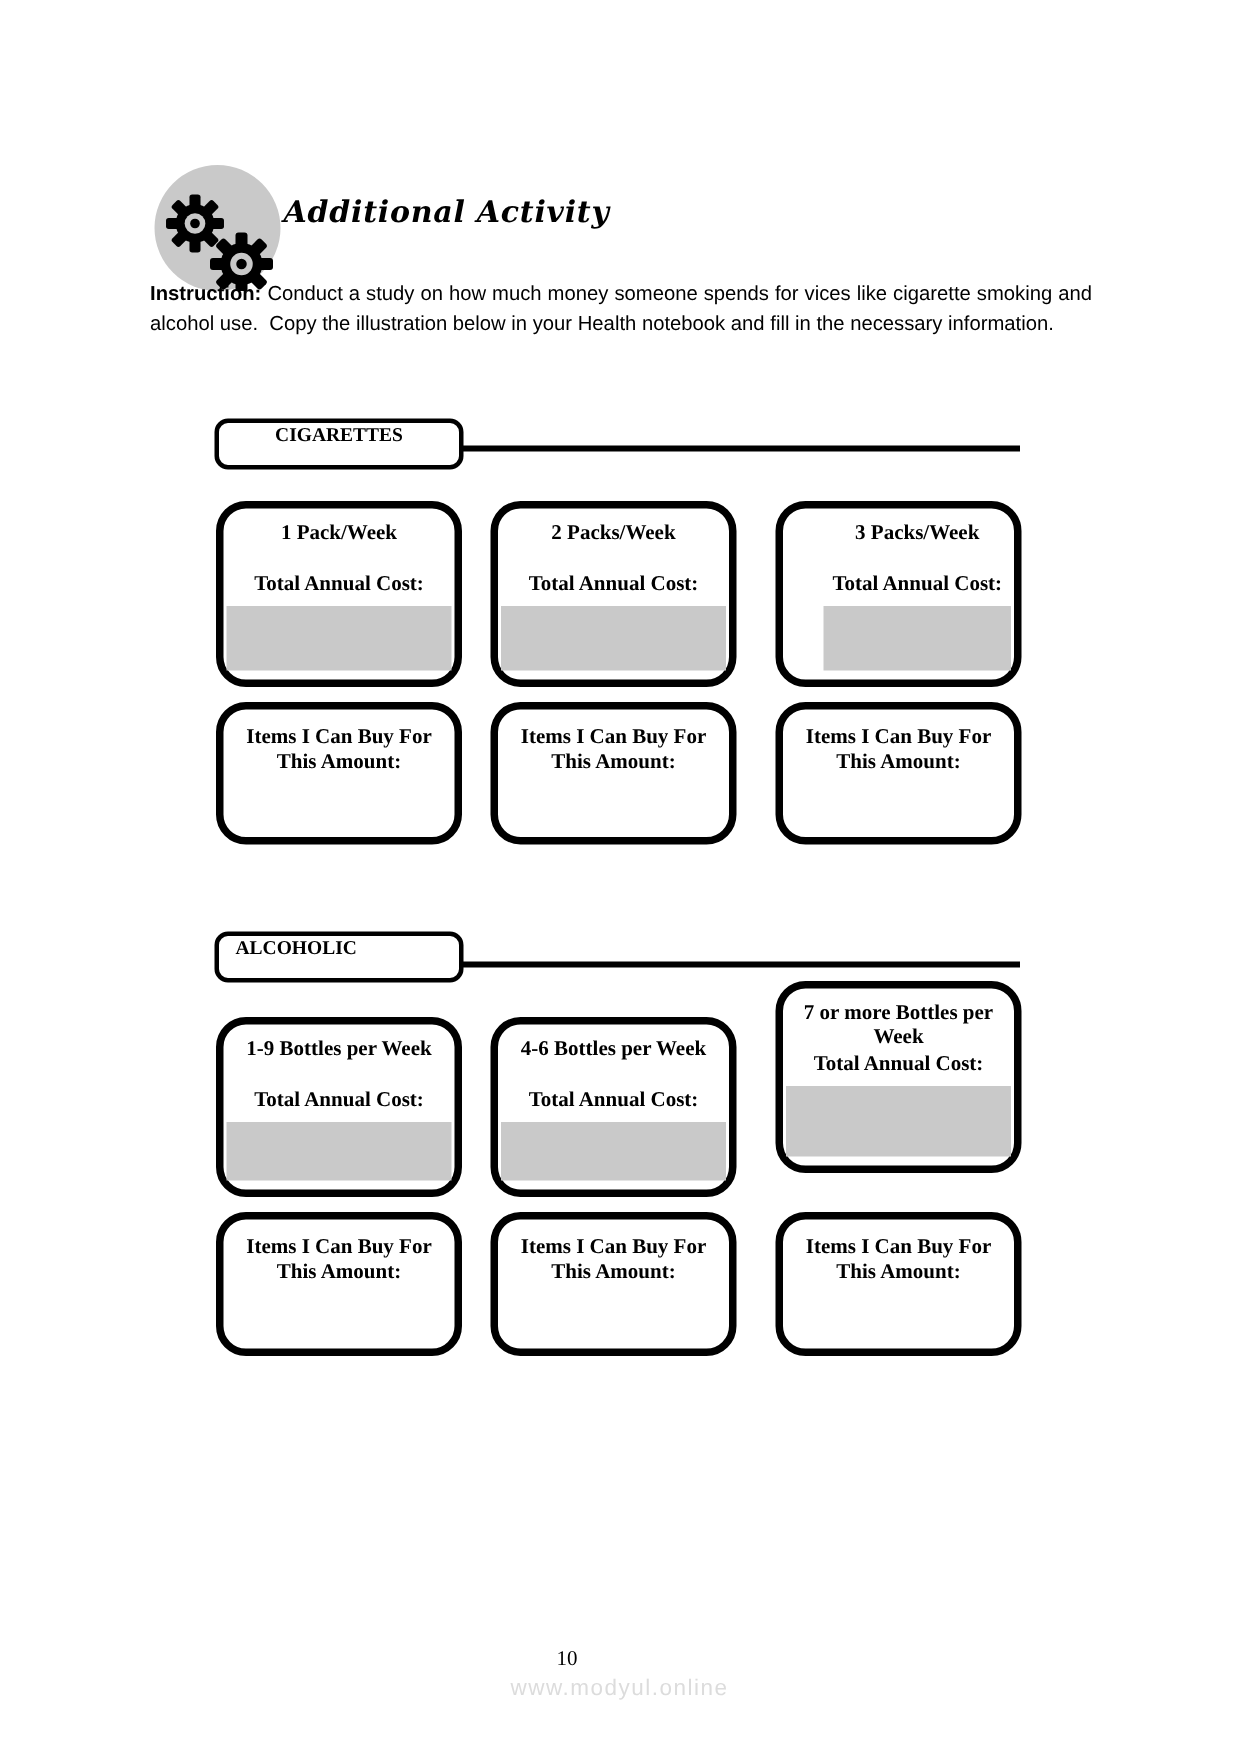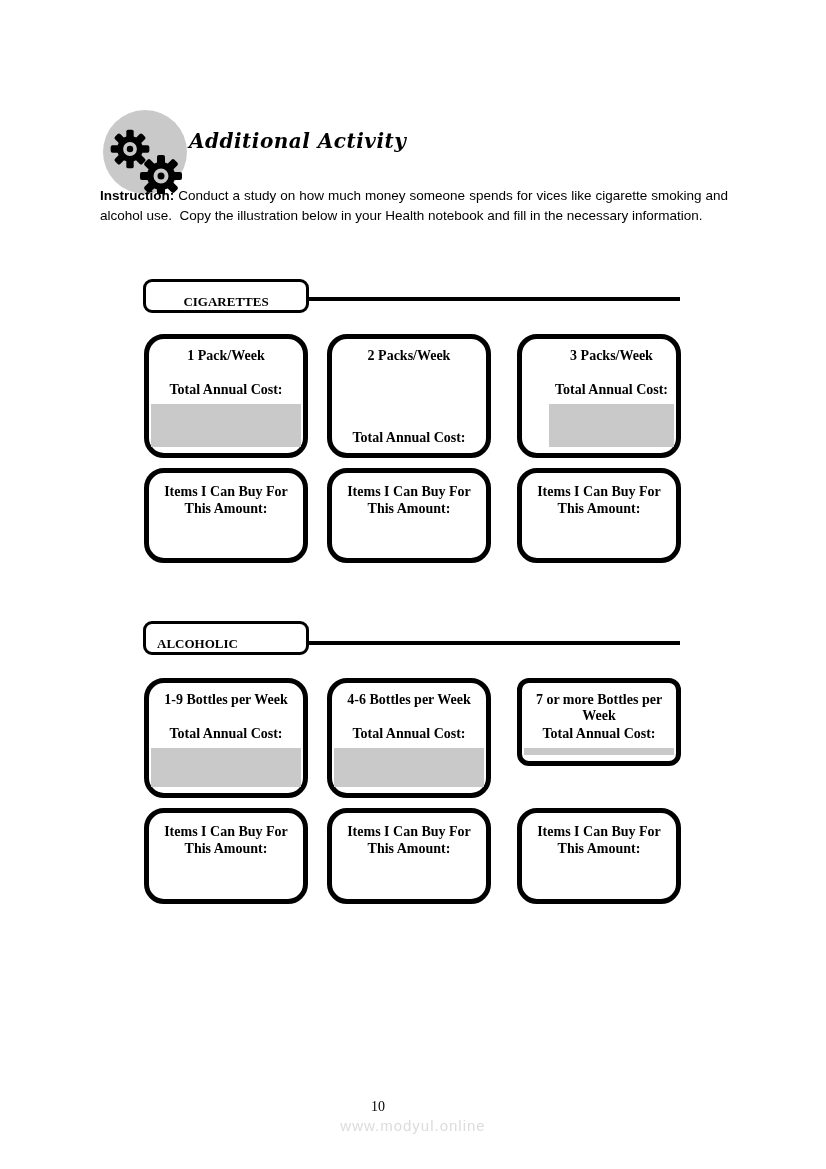--- a/index.html
+++ b/index.html
@@ -32,21 +32,21 @@
     font-size:13.5px;line-height:19.5px;
     text-align:justify;
   }
   .instruction b{font-weight:bold;}
   
   .label-box{
     position:absolute;left:143px;width:166px;height:34px;
     border:3px solid #000;border-radius:9px;
     box-sizing:border-box;background:#fff;
     font-weight:bold;font-size:13px;
-    display:flex;align-items:flex-end;
+    display:flex;align-items:flex-start;
   }
   .label-box.centered{justify-content:center;}
   .label-box.lefted{justify-content:flex-start;padding-left:11px;}
   .rule{
     position:absolute;height:4px;background:#000;
     left:306px;width:374px;
   }
   
   .box{
     position:absolute;width:164px;
@@ -124,21 +124,21 @@
   <div class="label-box centered" style="top:279px;">
     <span>CIGARETTES</span>
   </div>
   <div class="rule" style="top:297px;"></div>
 
   <div class="box c1" style="top:334px;height:124px;">
     <div class="box-title">1 Pack/Week</div>
     <div class="cost-label">Total Annual Cost:</div>
     <div class="blank-fill"></div>
   </div>
-  <div class="box c2" style="top:334px;height:124px;gap:48px;">
+  <div class="box c2" style="top:334px;height:124px;">
     <div class="box-title">2 Packs/Week</div>
     <div class="cost-label">Total Annual Cost:</div>
     <div class="blank-fill"></div>
   </div>
   <div class="box c3" style="top:334px;height:124px;padding-left:25px;">
     <div class="box-title">3 Packs/Week</div>
     <div class="cost-label">Total Annual Cost:</div>
     <div class="blank-fill"></div>
   </div>
 
@@ -160,21 +160,21 @@
   <div class="box c1" style="top:678px;height:120px;">
     <div class="box-title">1-9 Bottles per Week</div>
     <div class="cost-label">Total Annual Cost:</div>
     <div class="blank-fill"></div>
   </div>
   <div class="box c2" style="top:678px;height:120px;">
     <div class="box-title">4-6 Bottles per Week</div>
     <div class="cost-label">Total Annual Cost:</div>
     <div class="blank-fill"></div>
   </div>
-  <div class="box c3" style="top:678px;height:88px;border-radius:12px;">
+  <div class="box c3" style="top:654px;height:128px;">
     <div class="box-title">7 or more Bottles per Week</div>
     <div class="cost-label">Total Annual Cost:</div>
     <div class="blank-fill"></div>
   </div>
 
   <div class="box c1" style="top:808px;height:96px;">
     <div class="items-label">Items I Can Buy For This Amount:</div>
   </div>
   <div class="box c2" style="top:808px;height:96px;">
     <div class="items-label">Items I Can Buy For This Amount:</div>

